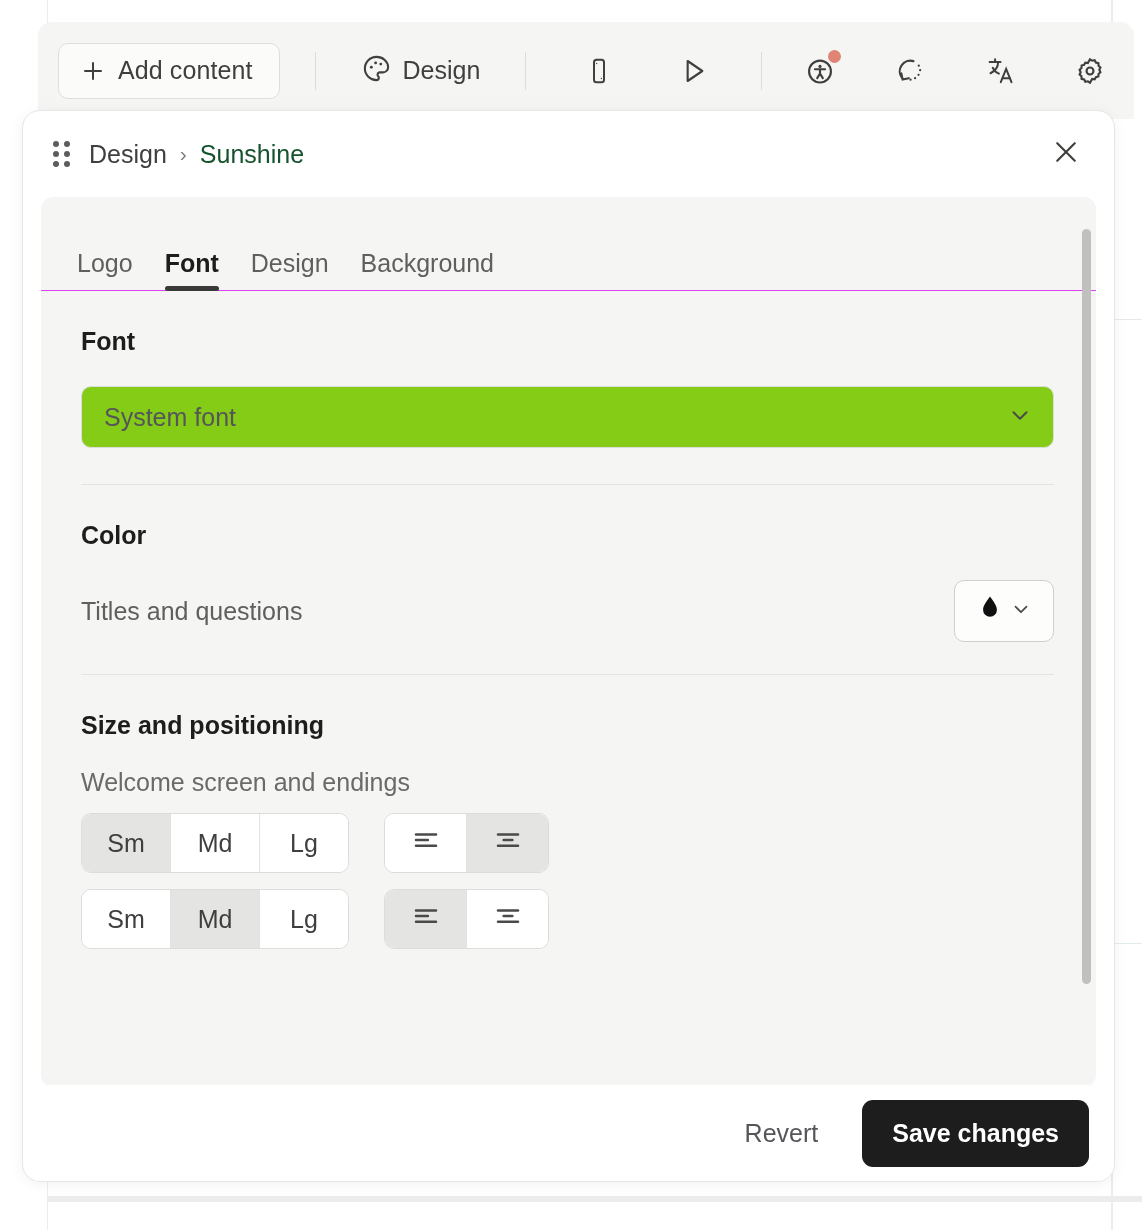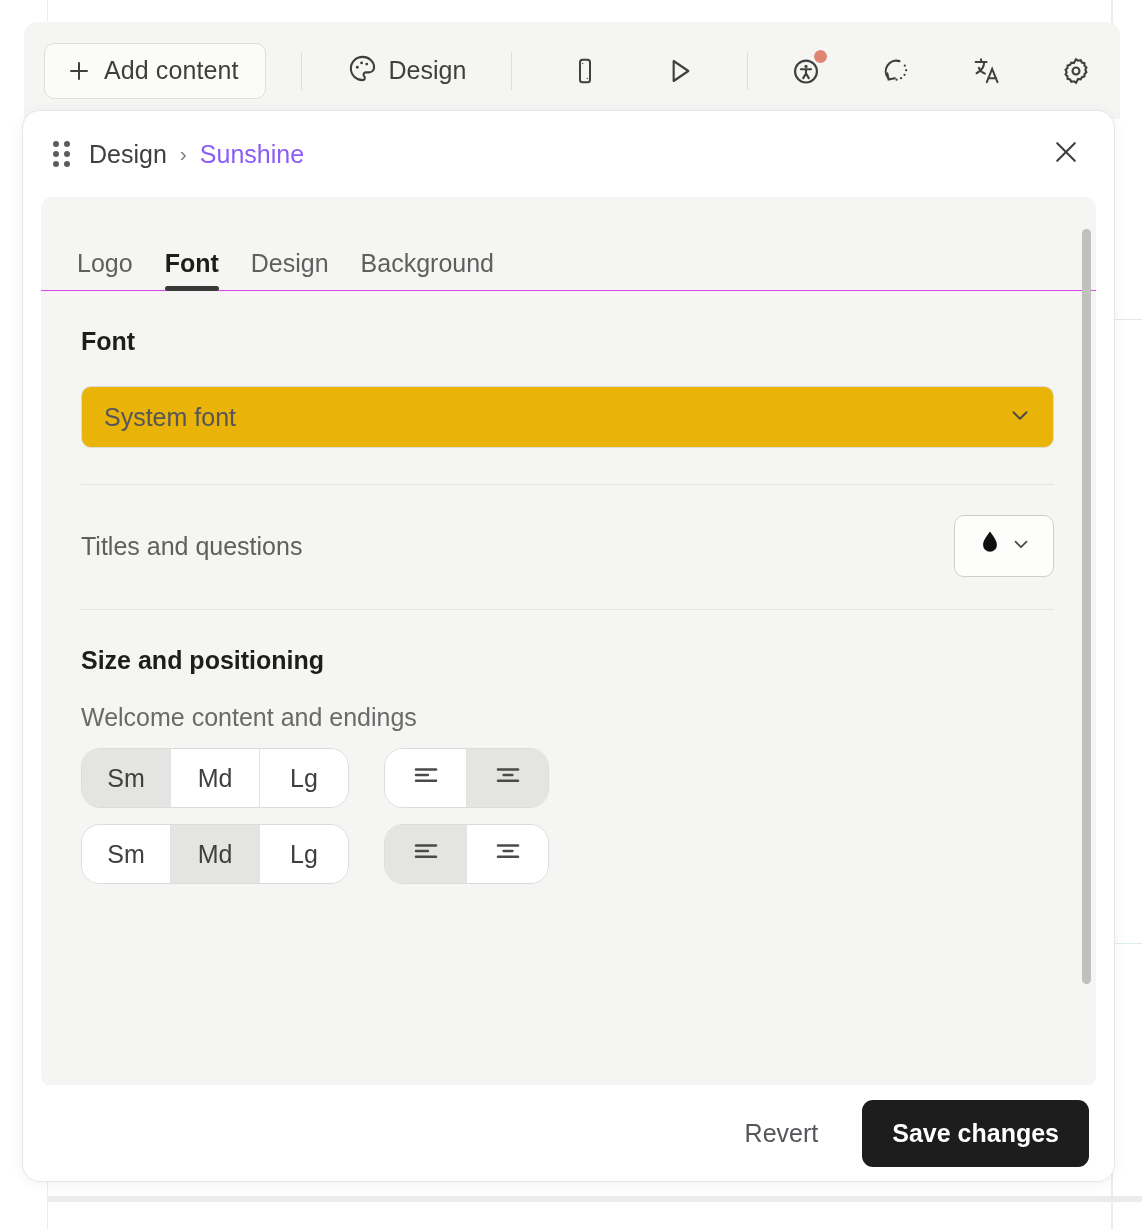--- a/index.html
+++ b/index.html
@@ -40,21 +40,21 @@
   }
   .bg-band {
     position: absolute;
     left: 48px; top: 1196px; width: 1094px; height: 6px;
     background: #ececec;
   }
 
   
   .toolbar {
     position: absolute;
-    left: 24px; top: 22px;
+    left: 38px; top: 22px;
     width: 1096px; height: 97px;
     background: #f5f5f4;
     border-radius: 14px 14px 0 0;
     display: flex;
     align-items: center;
     padding-left: 20px;
     box-sizing: border-box;
     gap: 16px;
   }
   .add-content-btn {
@@ -150,21 +150,21 @@
   }
   .breadcrumb {
     display: flex;
     align-items: center;
     gap: 13px;
     font-size: 25px;
     color: #3f3f3e;
   }
   .crumb-root { color: #3f3f3e; cursor: pointer; }
   .crumb-sep { color: #7c7c7a; font-size: 21px; }
-  .crumb-leaf { color: #8b5cf6; }
+  .crumb-leaf { color: #14532d; }
   .header-spacer { flex: 1; }
   .close-btn {
     width: 44px; height: 44px;
     display: flex; align-items: center; justify-content: center;
     border-radius: 8px;
     cursor: pointer;
   }
 
   
   .card {
@@ -220,21 +220,21 @@
   }
   .sep {
     height: 1px;
     background: #e4e4e3;
     margin: 0 20px;
   }
 
   .select-box {
     margin: 30px 20px 0 20px;
     height: 62px;
-    background: #eab308;
+    background: #84cc16;
     border: 1px solid #dcdcda;
     border-radius: 10px;
     display: flex;
     align-items: center;
     padding: 0 20px 0 22px;
     box-sizing: border-box;
     cursor: pointer;
   }
   .select-value {
     flex: 1;
@@ -275,21 +275,21 @@
   .control-row {
     display: flex;
     align-items: center;
     gap: 35px;
     margin: 16px 0 0 20px;
   }
 
   .seg {
     display: flex;
     border: 1px solid #dcdcda;
-    border-radius: 19px;
+    border-radius: 10px;
     overflow: hidden;
     background: #ffffff;
     height: 58px;
   }
   .seg-item {
     width: 88px;
     display: flex;
     align-items: center;
     justify-content: center;
     font-size: 25px;
@@ -502,40 +502,41 @@
       <div class="select-box">
         <span class="select-value">System font</span>
         <span>
           <svg width="26" height="26" viewBox="0 0 24 24" fill="none" stroke="#4a4a49" stroke-width="1.8" stroke-linecap="round" stroke-linejoin="round">
             <polyline points="6 9.5 12 15.5 18 9.5"></polyline>
           </svg>
         </span>
       </div>
       <div class="sep" style="margin-top:36px"></div>
 
+      <div class="section-title">Color</div>
       <div class="color-row">
         <span class="color-label">Titles and questions</span>
         <div class="color-swatch-btn">
           <span>
             <svg width="26" height="28" viewBox="0 0 24 26" fill="#101010">
               <path d="M12 1.5c3.6 5.2 6.4 8.6 6.4 12.4A6.4 6.4 0 0 1 12 20.3a6.4 6.4 0 0 1-6.4-6.4C5.6 10.1 8.4 6.7 12 1.5z"></path>
             </svg>
           </span>
           <span>
             <svg width="22" height="22" viewBox="0 0 24 24" fill="none" stroke="#4a4a49" stroke-width="1.9" stroke-linecap="round" stroke-linejoin="round">
               <polyline points="6 9.5 12 15.5 18 9.5"></polyline>
             </svg>
           </span>
         </div>
       </div>
       <div class="sep" style="margin-top:32px"></div>
 
       <div class="section-title">Size and positioning</div>
 
-      <div class="sub-label">Welcome content and endings</div>
+      <div class="sub-label">Welcome screen and endings</div>
       <div class="control-row">
         <div class="seg">
           <div class="seg-item selected">Sm</div>
           <div class="seg-item">Md</div>
           <div class="seg-item">Lg</div>
         </div>
         <div class="seg align">
           <div class="seg-item">
             <span>
               <svg width="30" height="30" viewBox="0 0 24 24" stroke="#4a4a49" stroke-width="2" stroke-linecap="round">

